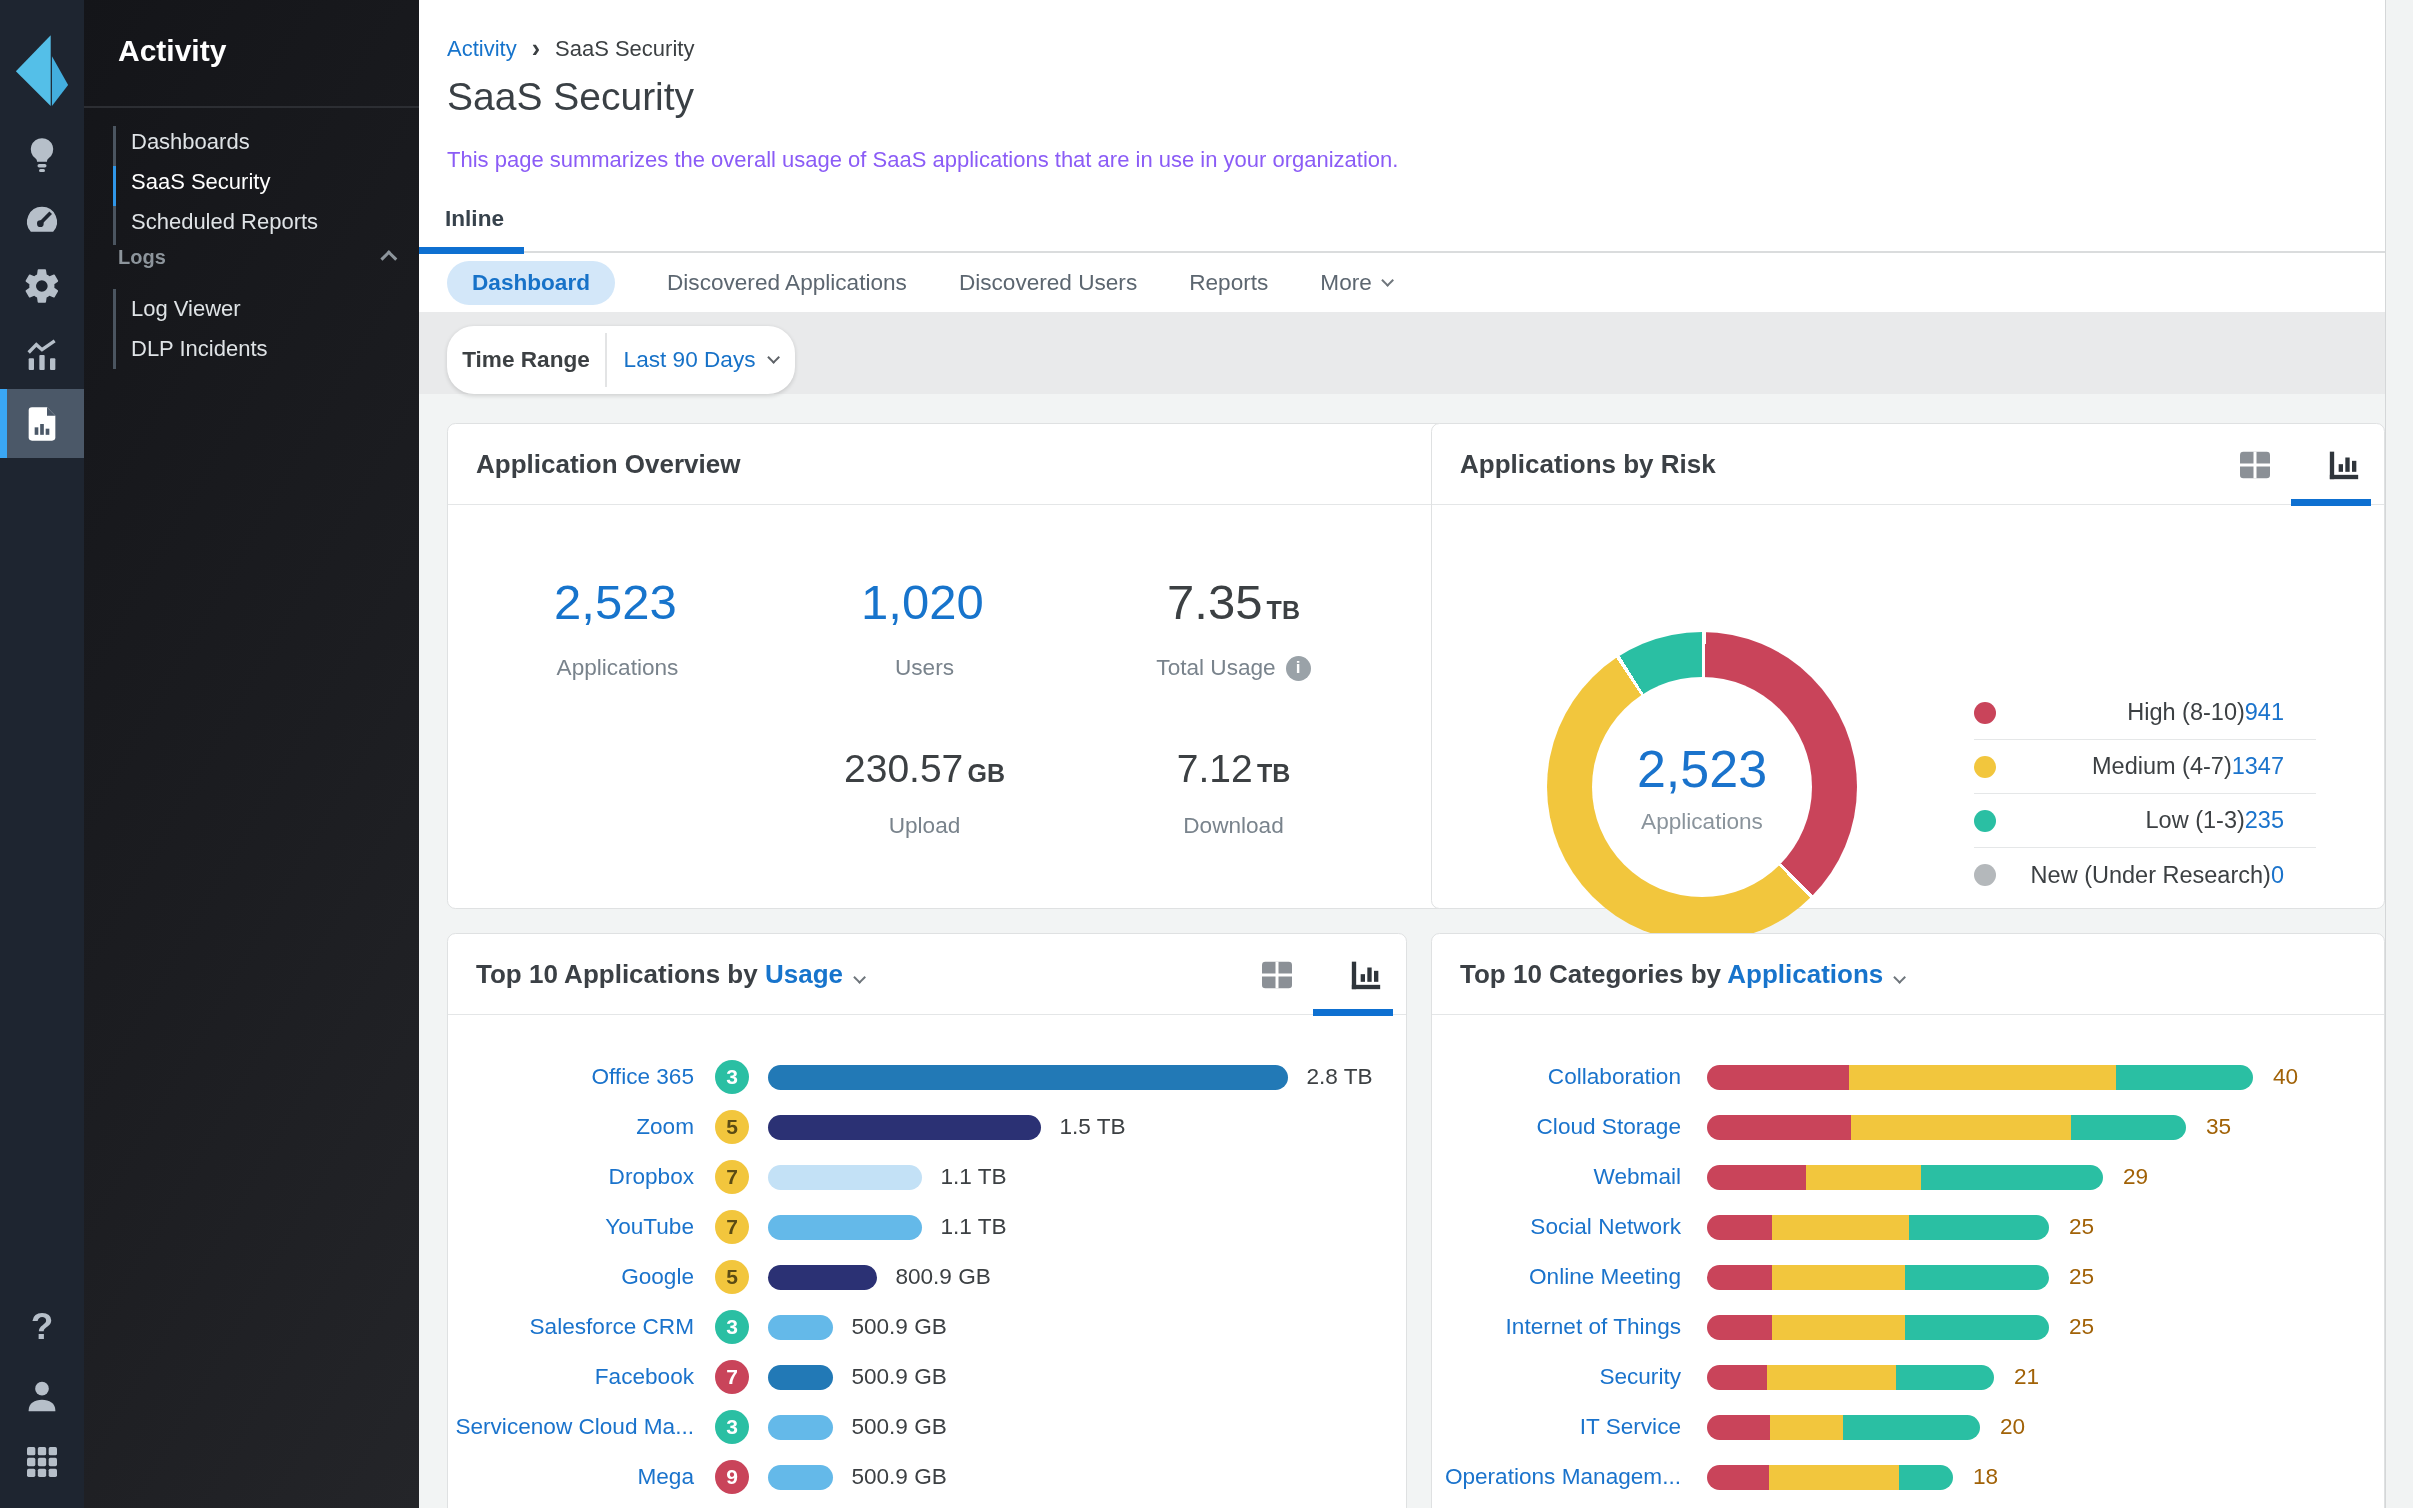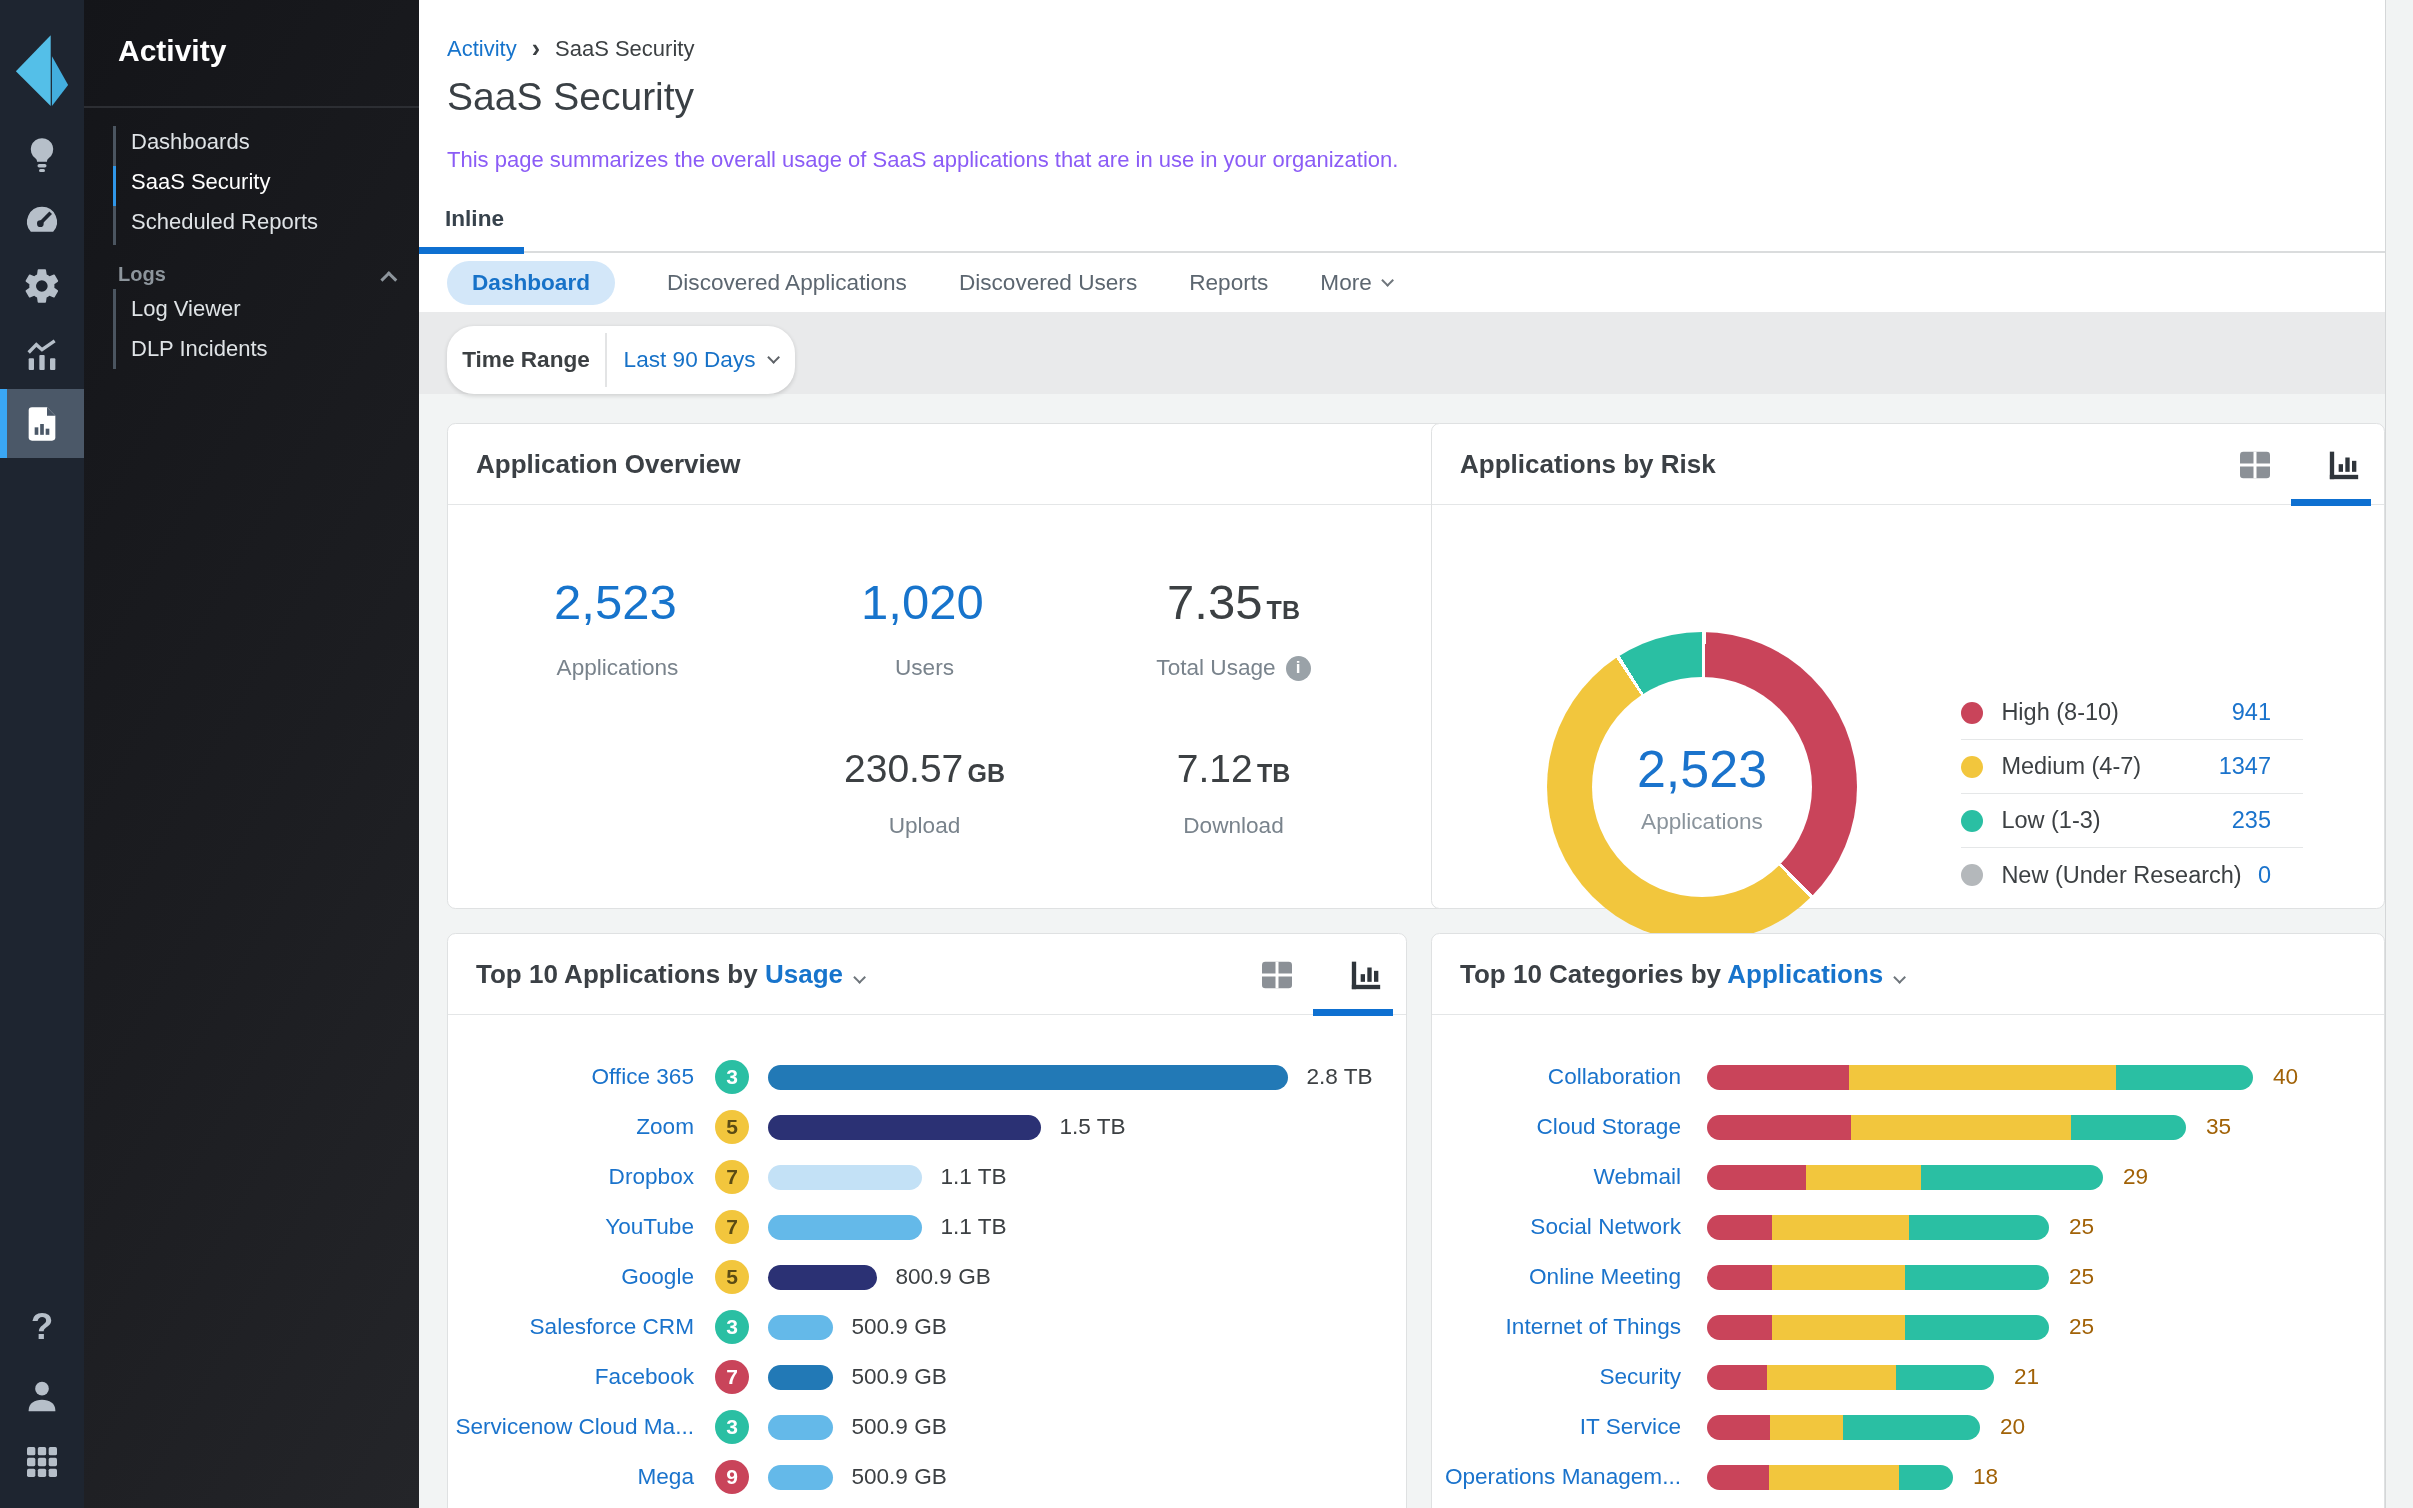--- a/index.html
+++ b/index.html
@@ -19,21 +19,21 @@
   
   .panel { position:absolute; left:84px; top:0; width:335px; height:1508px;
     background:linear-gradient(120deg,#141519 0%,#1c1d21 55%,#242529 100%); z-index:4; }
   .panel-title { position:absolute; left:34px; top:34px; font-size:30px; font-weight:bold; color:#ffffff; }
   .panel-divider { position:absolute; left:0; top:106px; width:335px; height:1.7px; background:#2c2e33; }
   .nav-line { position:absolute; left:29px; width:3.4px; background:#4b5560; }
   .nav-line .nav-line-active { position:absolute; left:0; width:3.4px; background:#3097e8; }
   .nav-group { position:absolute; left:47px; }
   .nav-item { height:40px; line-height:40px; font-size:22px; color:#dfe3e6; cursor:pointer; white-space:nowrap; }
   .nav-item.active { color:#ffffff; }
-  .logs-row { position:absolute; left:34px; top:246px; width:277px; height:40px; display:flex; align-items:flex-end; justify-content:space-between; }
+  .logs-row { position:absolute; left:34px; top:246px; width:277px; height:40px; display:flex; align-items:flex-start; justify-content:space-between; }
   .logs-label { font-size:20px; font-weight:bold; color:#8d959c; }
   .chev { display:inline-block; width:11.7px; height:11.7px; border-right:3.4px solid #8d959c; border-bottom:3.4px solid #8d959c; transform:rotate(45deg); }
   .chev.up { transform:rotate(-135deg); margin-top:6.7px; }
 
   
   .topwhite { position:absolute; left:419px; top:0; width:1966px; height:312px; background:#ffffff; }
   .breadcrumb { position:absolute; left:28px; top:34px; font-size:22px; display:flex; align-items:center; gap:15px; }
   .breadcrumb .bc-link { color:#1774cc; cursor:pointer; }
   .breadcrumb .bc-sep { color:#3c4043; font-weight:bold; font-size:25px; }
   .breadcrumb .bc-cur { color:#3c4043; }
@@ -74,21 +74,21 @@
   .stat-label { margin-top:18.4px; font-size:22.6px; color:#79838c; display:flex; align-items:center; justify-content:center; gap:10px; }
   .info-dot { display:inline-flex; width:25px; height:25px; border-radius:50%; background:#9aa2a8; color:#ffffff;
     align-items:center; justify-content:center; font-size:17px; font-weight:bold; font-style:normal; }
 
   
   .donut { position:absolute; left:115px; top:127px; width:310px; height:310px; border-radius:50%; }
   .donut-hole { position:absolute; left:45px; top:45px; width:220px; height:220px; border-radius:50%; background:#ffffff; }
   .donut-center { position:absolute; left:0; top:0; width:310px; height:310px; display:flex; flex-direction:column; align-items:center; justify-content:center; }
   .donut-value { font-size:52px; color:#1a73cc; }
   .donut-label { font-size:22.6px; color:#8a949c; margin-top:10px; }
-  .legend { position:absolute; left:529px; top:181px; width:342px; }
+  .legend { position:absolute; left:542px; top:181px; width:342px;text-align:right; }
   .legend-row { height:54px; display:flex; align-items:center; border-bottom:1.7px solid #e5e7e8; }
   .legend-row:last-child { border-bottom:none; }
   .legend-dot { width:22px; height:22px; border-radius:50%; flex:0 0 22px; }
   .legend-label { margin-left:18.4px; font-size:23.5px; color:#3c4043; flex:1; white-space:nowrap; }
   .legend-value { font-size:23.5px; color:#1a73cc; margin-right:32px; cursor:pointer; }
 
   
   .rows { position:absolute; left:0; right:0; top:118px; }
   .hrow { height:50px; display:flex; align-items:center; }
   .r-name { width:246px; text-align:right; font-size:22.6px; color:#1a73cc; white-space:nowrap; cursor:pointer; }

